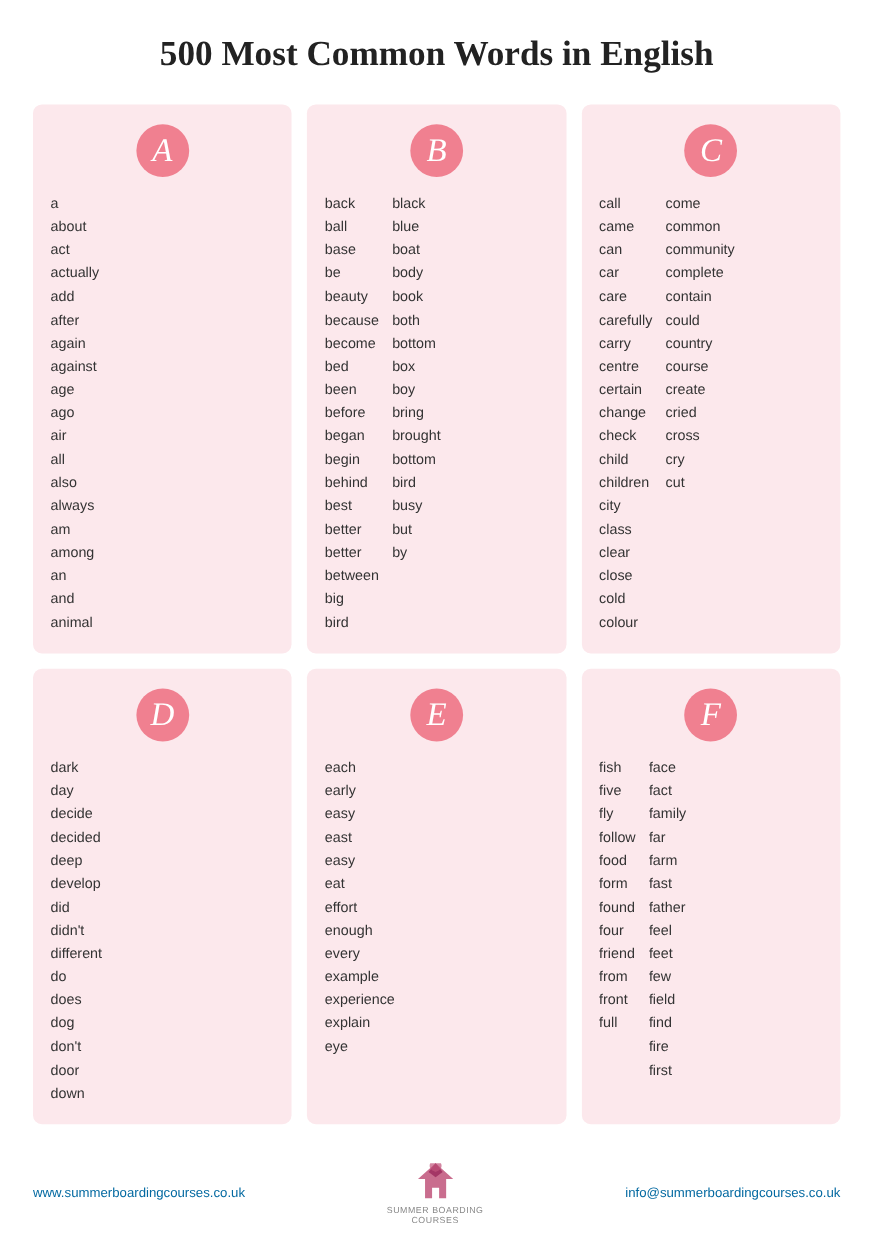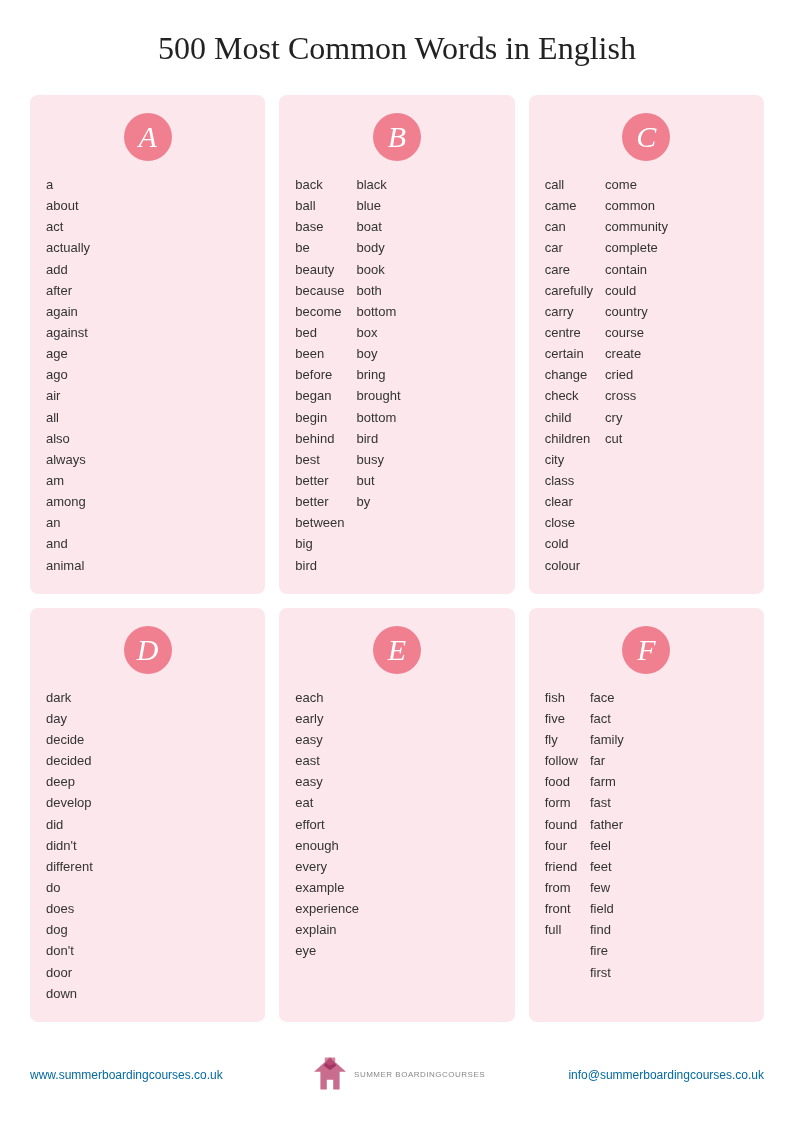--- a/index.html
+++ b/index.html
@@ -13,21 +13,21 @@
     .page {
       width: 794px;
       min-height: 1123px;
       padding: 30px 30px 20px 30px;
       display: flex;
       flex-direction: column;
       align-items: center;
     }
     .main-title {
       font-size: 32px;
-      font-weight: normal;
+      font-weight: bold;
       text-align: center;
       margin-bottom: 28px;
       color: #222;
       font-family: Georgia, serif;
     }
     .grid {
       display: grid;
       grid-template-columns: repeat(3, 1fr);
       gap: 14px;
       width: 100%;
@@ -82,21 +82,21 @@
       margin-top: 22px;
       padding-top: 10px;
     }
     .footer-text {
       font-size: 12px;
       color: #0369a1;
       font-family: Arial, sans-serif;
     }
     .footer-logo {
       display: flex;
-      flex-direction: row;
+      flex-direction: column;
       align-items: center;
     }
     .logo-icon {
       width: 48px;
       height: 42px;
     }
     .logo-text {
       font-size: 8px;
       color: #888;
       text-align: center;

